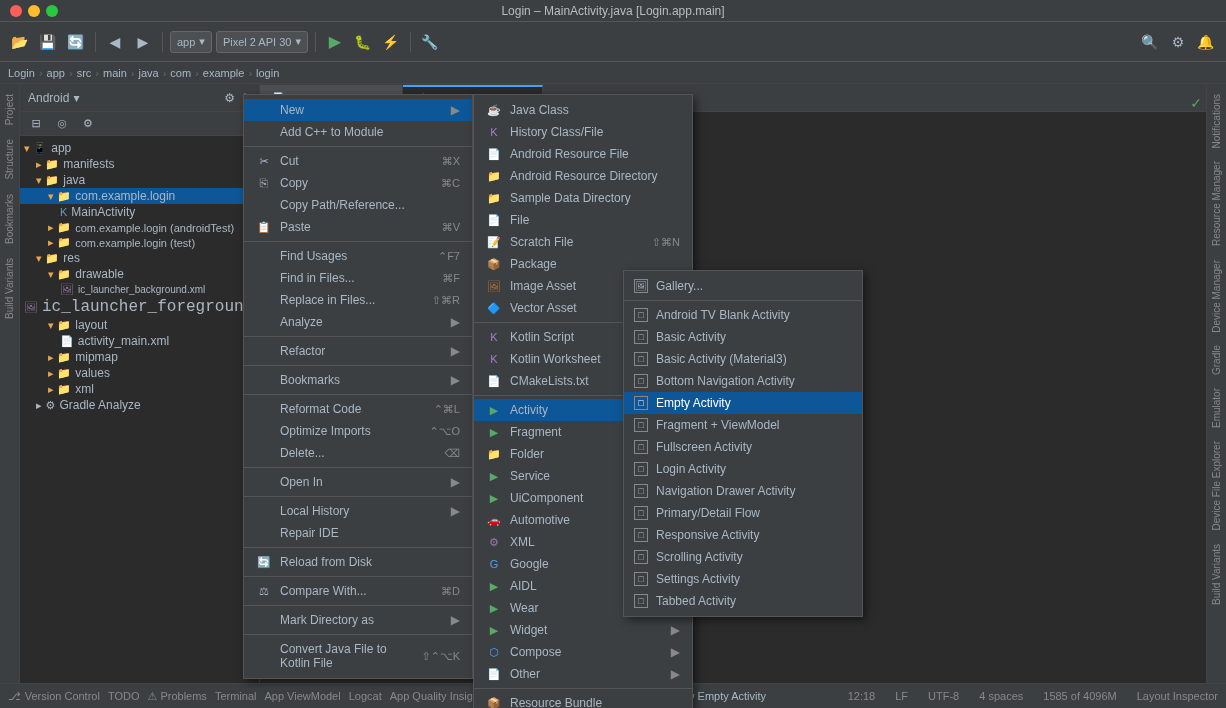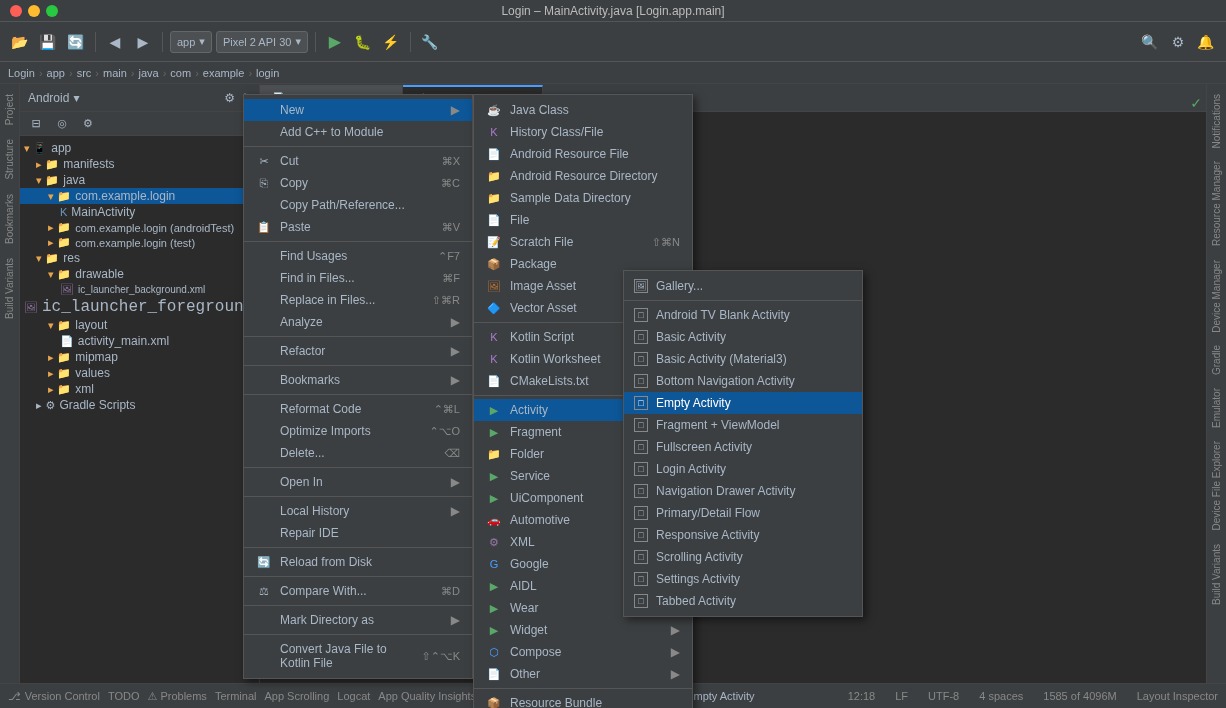--- a/index.html
+++ b/index.html
@@ -541,21 +541,21 @@
       <div class="tree-item">
         <span class="tree-indent" style="width:24px"></span>
         <span class="tree-icon folder-icon">▸</span>
         <span class="tree-icon folder-icon">📁</span>
         <span>xml</span>
       </div>
       <div class="tree-item">
         <span class="tree-indent" style="width:12px"></span>
         <span class="tree-icon" style="color:#a9b7c6;">▸</span>
         <span class="tree-icon">⚙</span>
-        <span>Gradle Scripts</span>
+        <span>Gradle Analyze</span>
       </div>
     </div>
   </div>
 
   <div id="editor-area">
     <div id="editor-tabs">
       <div class="editor-tab">
         <span style="color:#9876aa;">📄</span>
         <span>activity_main.xml</span>
         <span class="tab-close">✕</span>
@@ -604,21 +604,21 @@
   <div class="status-item">
     <span>TODO</span>
   </div>
   <div class="status-item">
     <span>⚠ Problems</span>
   </div>
   <div class="status-item">
     <span>Terminal</span>
   </div>
   <div class="status-item">
-    <span>App Scrolling</span>
+    <span>App ViewModel</span>
   </div>
   <div class="status-item">
     <span>Logcat</span>
   </div>
   <div class="status-item">
     <span>App Quality Insights</span>
   </div>
   <div class="status-item">
     <span>Services</span>
   </div>

